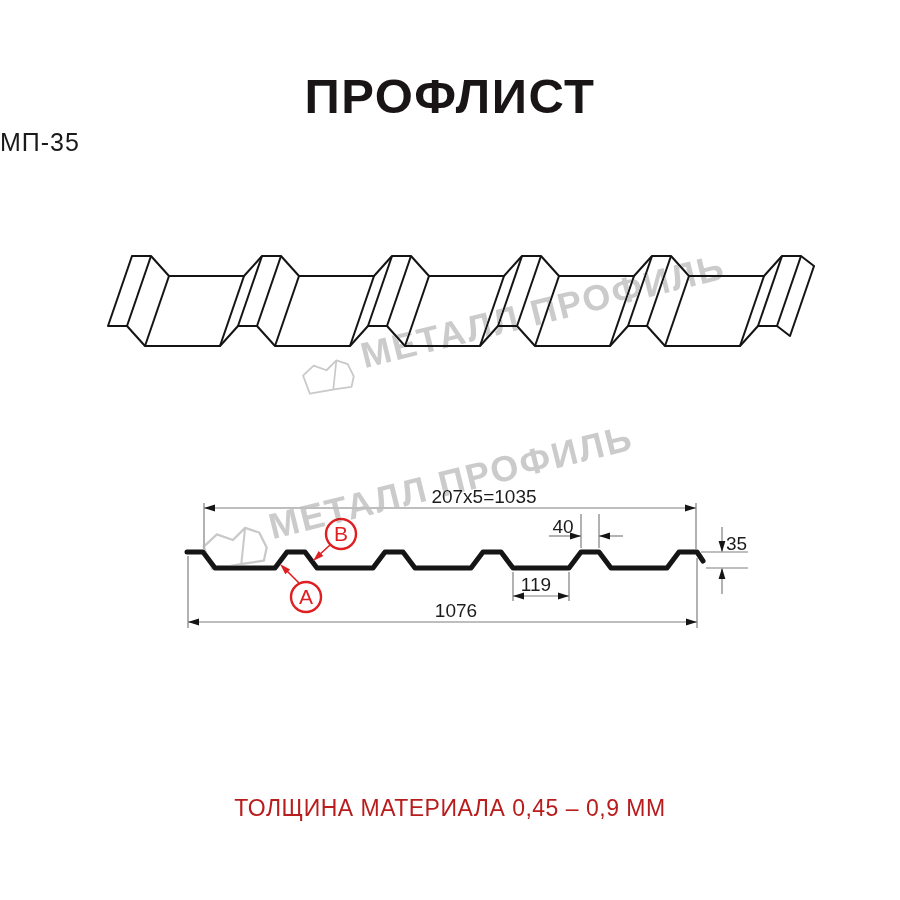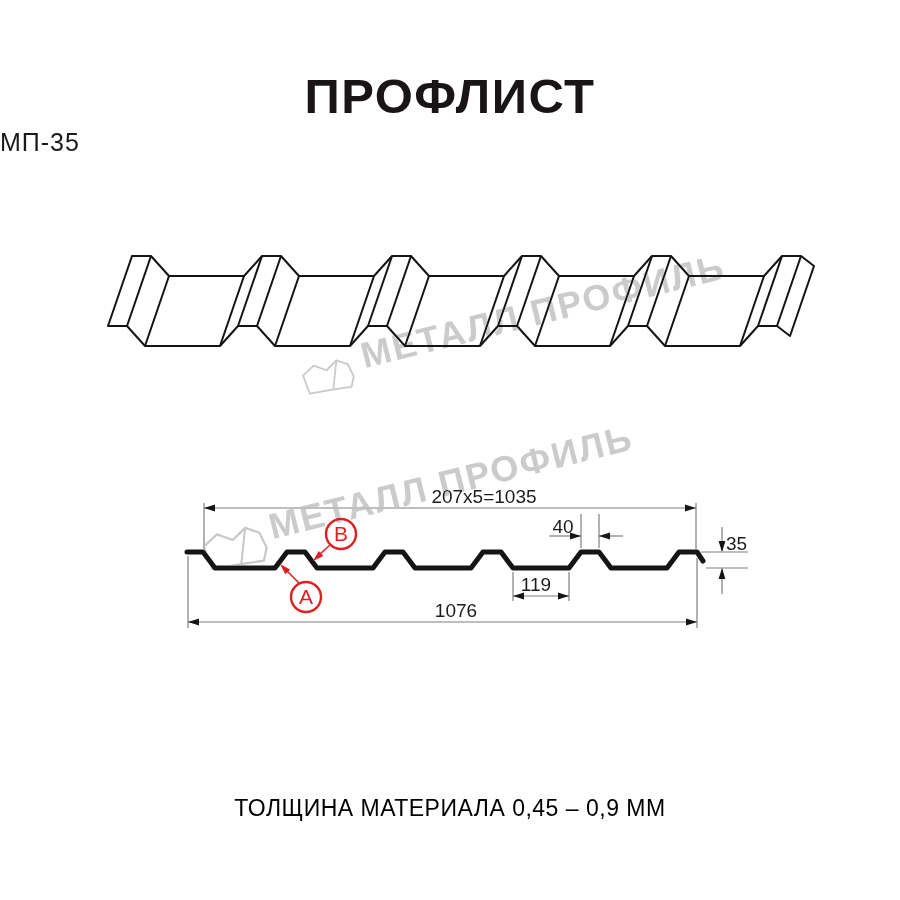--- a/index.html
+++ b/index.html
@@ -10,21 +10,21 @@
   .title{
     position:absolute;top:68px;left:0;width:900px;text-align:center;
     font-size:49px;font-weight:700;letter-spacing:1.5px;color:#191516;
   }
   .subtitle{
     position:absolute;top:128px;left:0;width:900px;text-align:left;
     font-size:25px;font-weight:500;letter-spacing:1px;color:#1a1a1a;
   }
   .footer{
     position:absolute;top:795px;left:0;width:900px;text-align:center;
-    font-size:23px;font-weight:500;letter-spacing:.5px;color:#000000;
+    font-size:23px;font-weight:500;letter-spacing:.5px;color:#b91c1c;
   }
   .main-svg{position:absolute;left:0;top:0;z-index:1;}
   .watermark{
     position:absolute;z-index:2;mix-blend-mode:darken;pointer-events:none;
     white-space:nowrap;
   }
   .wm-text{
     display:inline-block;font-weight:700;color:#cbcbcb;letter-spacing:2px;
     font-size:36px;line-height:36px;transform-origin:left bottom;
   }

